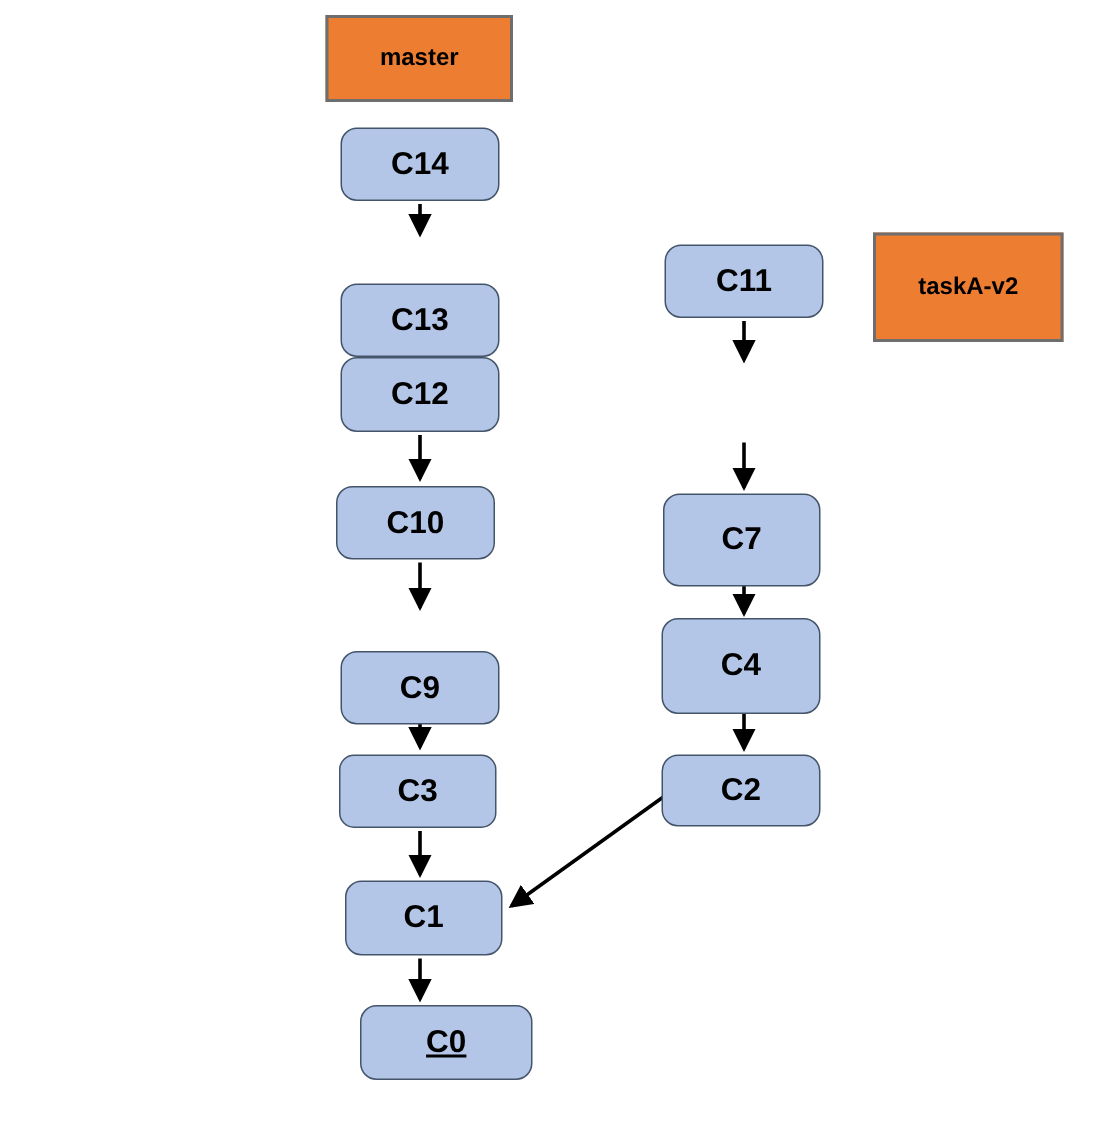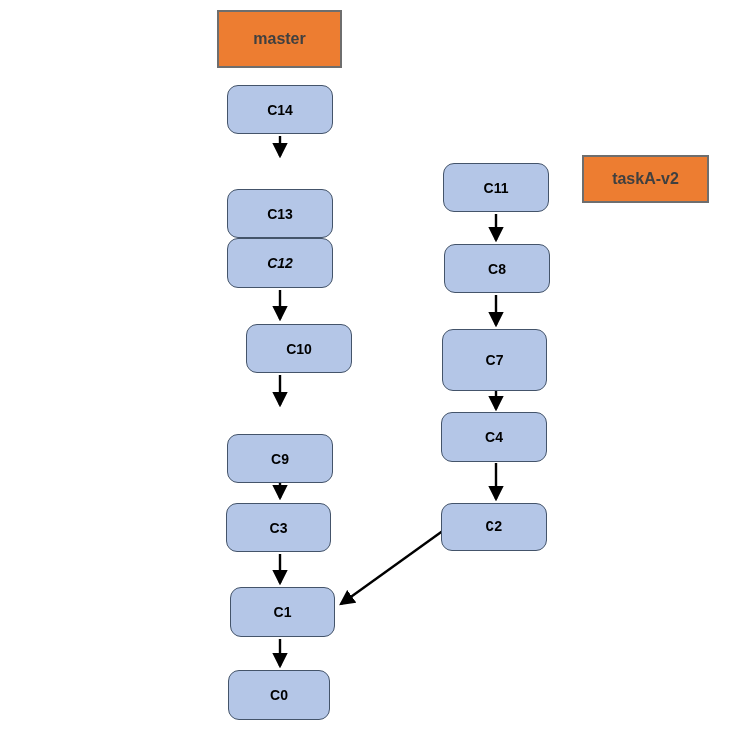--- a/index.html
+++ b/index.html
@@ -14,33 +14,33 @@
   .branch-label {
     position: absolute;
     box-sizing: border-box;
     background: var(--branch-fill, #ED7D31);
     border: 2px solid var(--branch-border, #6e6e6e);
     display: flex;
     align-items: center;
     justify-content: center;
     font-weight: bold;
     font-size: 16px;
-    color: #404040;
+    color: #000000;
   }
   .commit-node {
     position: absolute;
     box-sizing: border-box;
     background: var(--commit-fill, #B4C6E7);
     border: 1.5px solid var(--commit-border, #44546A);
     border-radius: 11px;
     display: flex;
     align-items: center;
     justify-content: center;
     font-weight: bold;
-    font-size: 14px;
+    font-size: 21px;
     color: #000000;
   }
   svg.edges {
     position: absolute;
     left: 0; top: 0;
     width: 742px; height: 749px;
     pointer-events: none;
   }
   svg.edges line {
     stroke: var(--arrow-color, #000000);
@@ -66,30 +66,29 @@
     <line x1="280" y1="554" x2="280" y2="583" marker-end="url(#arrow)"></line>
     <line x1="280" y1="639" x2="280" y2="666" marker-end="url(#arrow)"></line>
     <line x1="496" y1="214" x2="496" y2="240" marker-end="url(#arrow)"></line>
     <line x1="496" y1="295" x2="496" y2="325" marker-end="url(#arrow)"></line>
     <line x1="496" y1="376" x2="496" y2="409" marker-end="url(#arrow)"></line>
     <line x1="496" y1="463" x2="496" y2="499" marker-end="url(#arrow)"></line>
     <line x1="444" y1="530" x2="341" y2="604" marker-end="url(#arrow)"></line>
   </svg>
 
   <div class="branch-label" style="left:217px; top:10px; width:125px; height:58px;">master</div>
-  <div class="branch-label" style="left:582px; top:155px; width:127px; height:48px;">taskA-v2</div>
+  <div class="branch-label" style="left:582px; top:155px; width:127px; height:73px;">taskA-v2</div>
 
   <div class="commit-node" style="left:227px; top:85px; width:106px; height:49px;">C14</div>
   <div class="commit-node" style="left:227px; top:161px; width:106px; height:49px;margin-top:28px;">C13</div>
-  <div class="commit-node" style="left:227px; top:238px; width:106px; height:50px;font-style:italic;">C12</div>
-  <div class="commit-node" style="left:224px; top:324px; width:106px; height:49px;margin-left:22px;">C10</div>
+  <div class="commit-node" style="left:227px; top:238px; width:106px; height:50px;">C12</div>
+  <div class="commit-node" style="left:224px; top:324px; width:106px; height:49px;">C10</div>
   <div class="commit-node" style="left:227px; top:434px; width:106px; height:49px;">C9</div>
-  <div class="commit-node" style="left:226px; top:503px; width:105px; height:49px;">C3</div>
+  <div class="commit-node" style="left:226px; top:503px; width:105px; height:49px;border-radius:10px;">C3</div>
   <div class="commit-node" style="left:230px; top:587px; width:105px; height:50px;text-align:center;">C1</div>
-  <div class="commit-node" style="left:228px; top:670px; width:102px; height:50px;">C0</div>
+  <div class="commit-node" style="left:240px; top:670px; width:115px; height:50px;text-decoration:underline;">C0</div>
 
   <div class="commit-node" style="left:443px; top:163px; width:106px; height:49px;">C11</div>
-  <div class="commit-node" style="left:444px; top:244px; width:106px; height:49px;">C8</div>
   <div class="commit-node" style="left:442px; top:329px; width:105px; height:62px;">C7</div>
-  <div class="commit-node" style="left:441px; top:412px; width:106px; height:50px;">C4</div>
-  <div class="commit-node" style="left:441px; top:503px; width:106px; height:48px;font-family:Liberation Mono, monospace;">C2</div>
+  <div class="commit-node" style="left:441px; top:412px; width:106px; height:64px;">C4</div>
+  <div class="commit-node" style="left:441px; top:503px; width:106px; height:48px;">C2</div>
 
 </div>
 
 </body></html>

